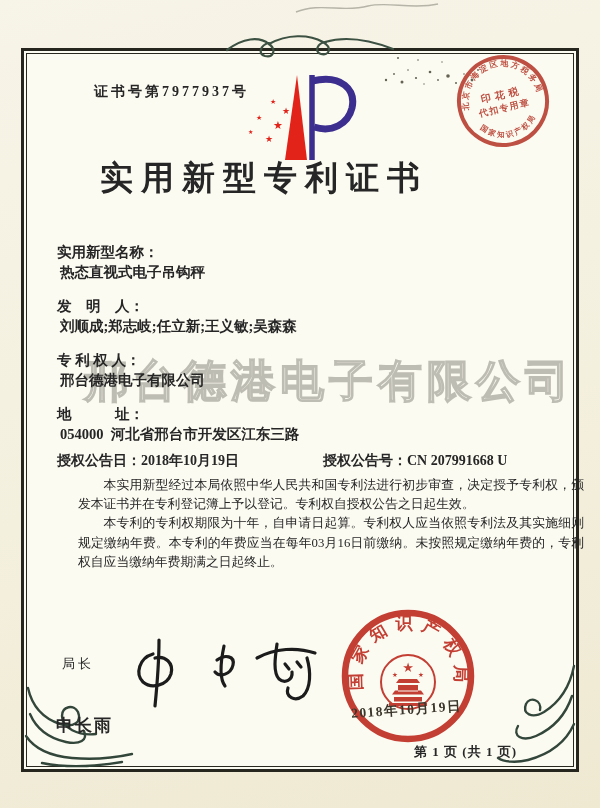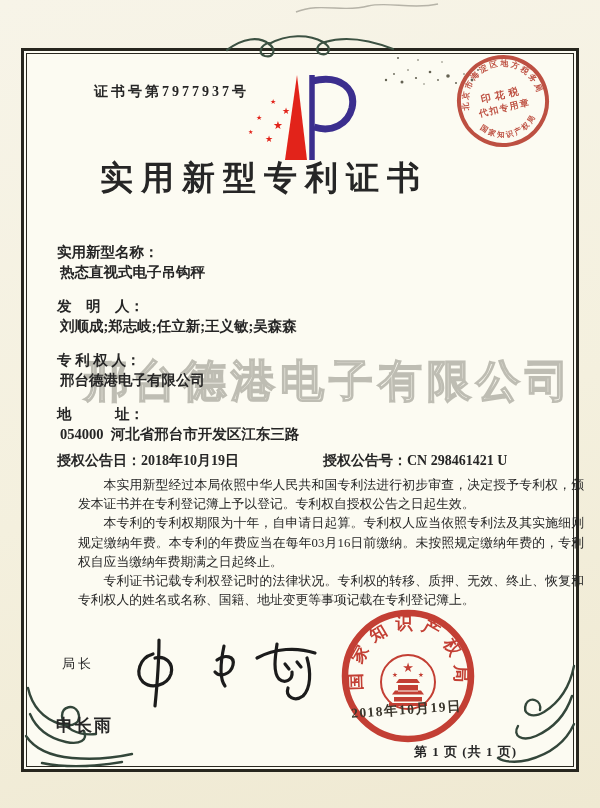--- a/index.html
+++ b/index.html
@@ -113,27 +113,26 @@
       <span class="field-value">邢台德港电子有限公司</span>
     </div>
     <div class="field">
       <span class="field-label">地　　　址：</span>
       <span class="field-value">054000  河北省邢台市开发区江东三路</span>
     </div>
   </div>
 
   <div class="auth-row">
     <span class="auth-pair"><span>授权公告日：</span><span>2018年10月19日</span></span>
-    <span class="auth-right auth-pair"><span>授权公告号：</span><span>CN 298461421 U</span></span>
+    <span class="auth-right auth-pair"><span>授权公告号：</span><span>CN 207991668 U</span></span>
   </div>
 
   <div class="body-text">
     <p>本实用新型经过本局依照中华人民共和国专利法进行初步审查，决定授予专利权，颁发本证书并在专利登记簿上予以登记。专利权自授权公告之日起生效。</p>
     <p>本专利的专利权期限为十年，自申请日起算。专利权人应当依照专利法及其实施细则规定缴纳年费。本专利的年费应当在每年03月16日前缴纳。未按照规定缴纳年费的，专利权自应当缴纳年费期满之日起终止。</p>
-    <p>专利证书记载专利权登记时的法律状况。专利权的转移、质押、无效、终止、恢复和专利权人的姓名或名称、国籍、地址变更等事项记载在专利登记簿上。</p>
   </div>
 
   <div class="sig-title">局长</div>
   <div class="sig-name">申长雨</div>
   <svg class="sig-hand" width="200" height="78" viewBox="0 0 200 78">
     <g stroke="#1c1c1c" stroke-width="3.2" fill="none" stroke-linecap="round">
       <path d="M 28 20 C 14 24 10 40 18 48 C 26 55 42 52 46 40 C 49 29 40 21 30 24"></path>
       <path d="M 34 6 C 34 28 32 52 30 72"></path>
       <path d="M 92 26 C 100 20 110 22 108 31 C 106 40 95 44 90 38"></path>
       <path d="M 99 12 C 96 26 94 44 100 52"></path>

